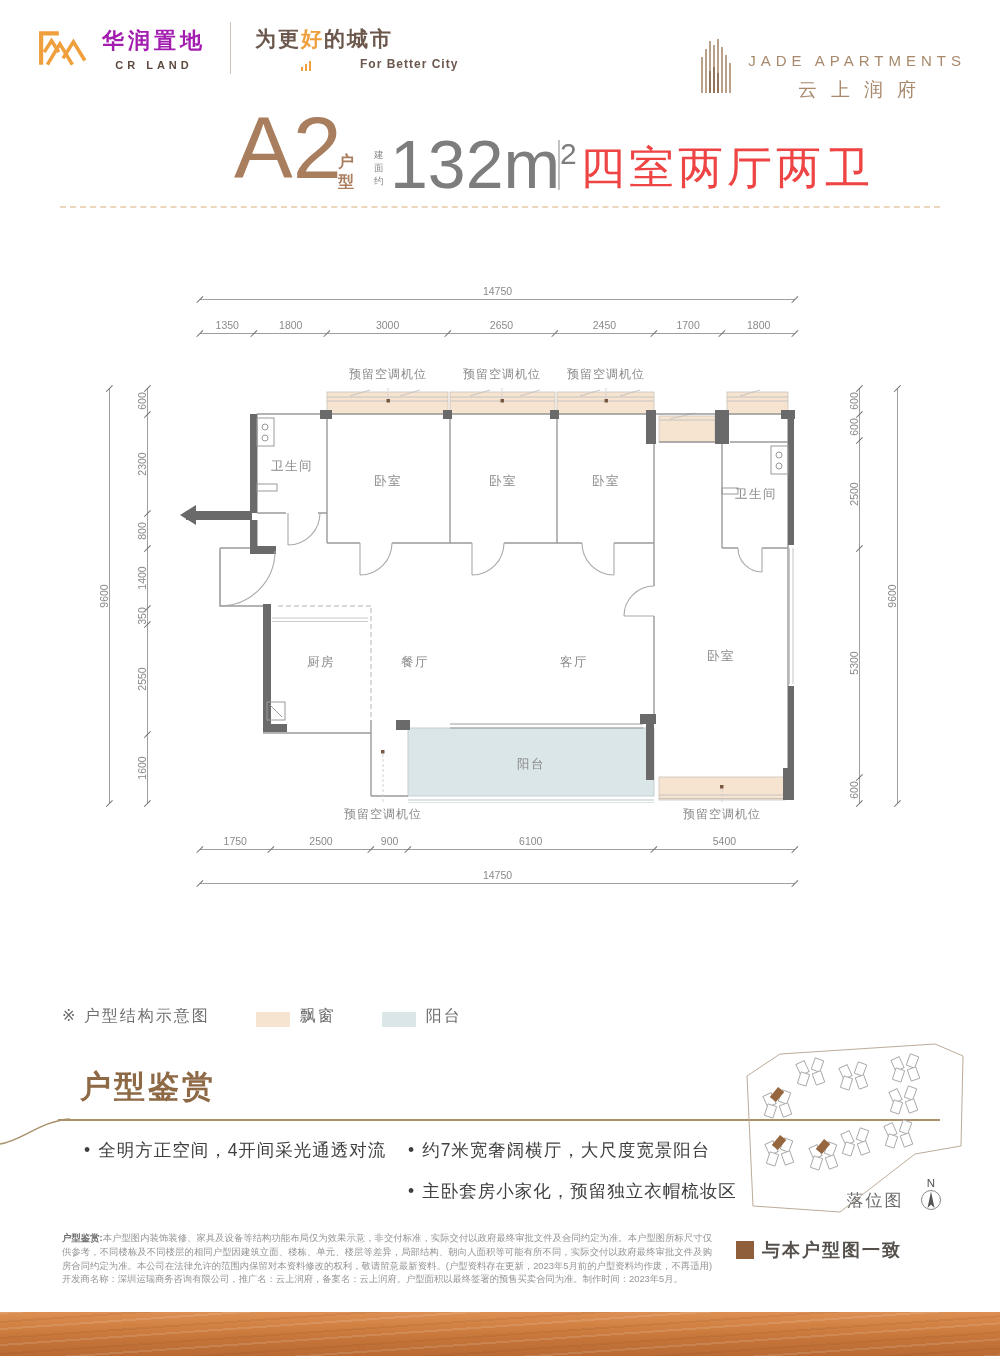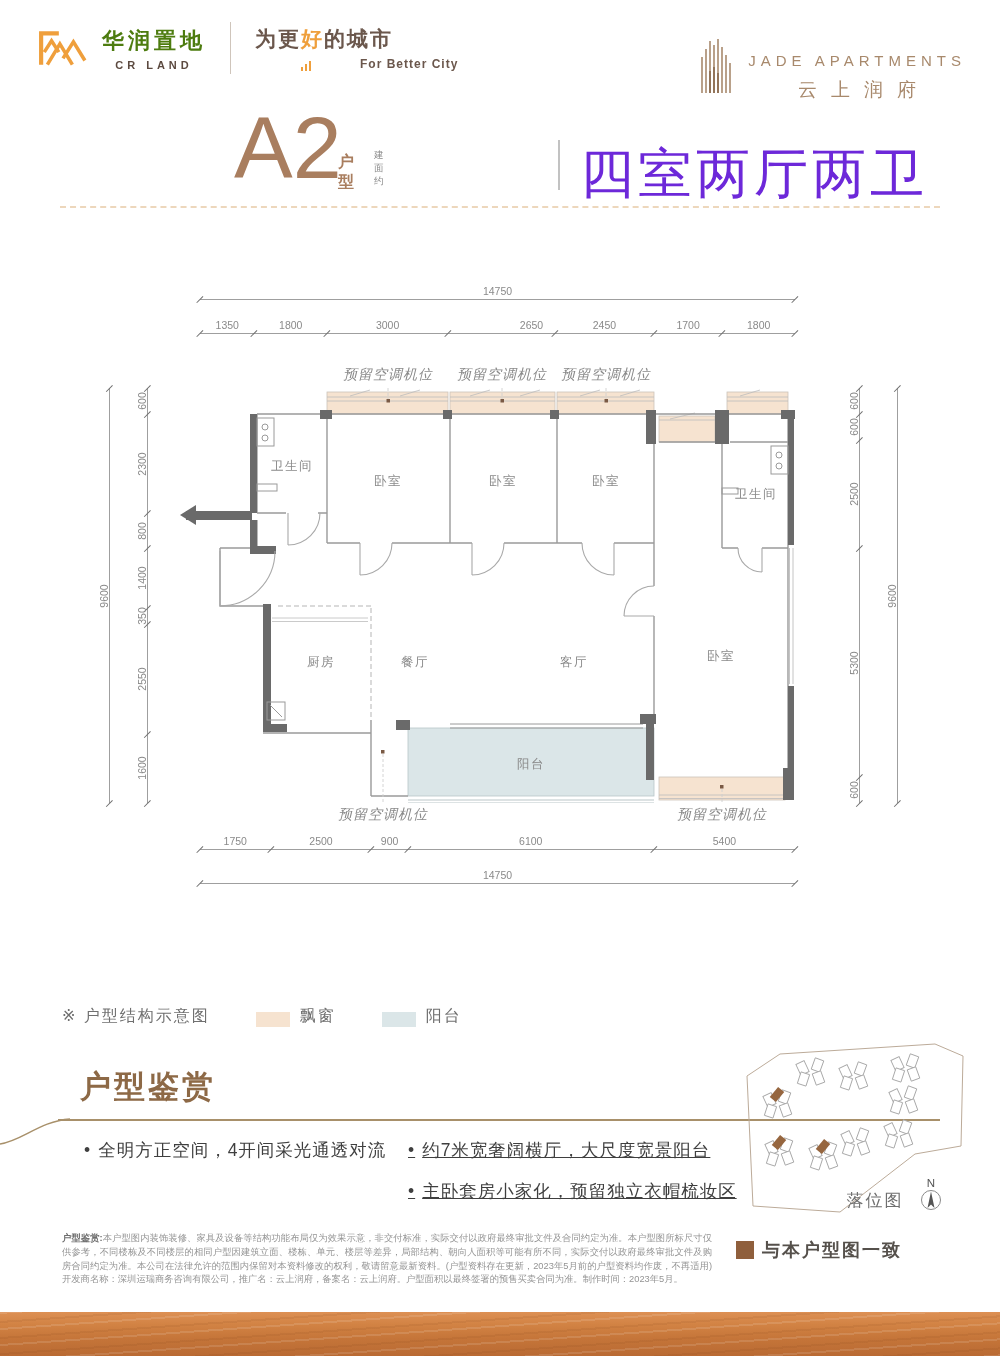--- a/index.html
+++ b/index.html
@@ -1,21 +1,21 @@
 <!DOCTYPE html>
 <html><head>
 <meta charset="utf-8">
 <style>
   html,body{margin:0;padding:0;background:#fff;}
   .page{position:relative;width:1000px;height:1356px;background:#fff;overflow:hidden;
         font-family:"Liberation Sans","DejaVu Sans",sans-serif;}
   
   .cr-block{position:absolute;left:38px;top:22px;display:flex;align-items:center;gap:14px;}
   .cr-text{display:flex;flex-direction:column;align-items:center;}
-  .cr-cn{font-size:22px;font-weight:bold;color:#4d7c0f;letter-spacing:4px;text-align:center;}
+  .cr-cn{font-size:22px;font-weight:bold;color:#a21caf;letter-spacing:4px;text-align:center;}
   .cr-en{font-size:11px;font-weight:bold;color:#5c4a40;letter-spacing:4px;margin-top:3px;}
   .hdr-div{width:1px;height:52px;background:#cfc5bb;margin:0 10px;}
   .slogan{display:flex;flex-direction:column;}
   .slogan-cn{font-size:21px;font-weight:bold;color:#6b574c;letter-spacing:2px;}
   .slogan-cn .accent{color:#ef9f3c;}
   .slogan-en{display:flex;align-items:flex-end;gap:5px;margin-top:4px;margin-left:46px;}
   .slogan-en .txt{font-size:12px;font-weight:bold;color:#6b574c;letter-spacing:1px;padding-left:44px;}
   .bars{display:flex;align-items:flex-end;gap:2px;}
   .bars i{display:block;width:2px;background:#ef9f3c;}
   .jade-block{position:absolute;right:34px;top:28px;display:flex;align-items:center;gap:14px;}
@@ -24,45 +24,45 @@
   .jade-cn{font-size:19px;color:#a8896c;letter-spacing:14px;margin-top:8px;margin-right:-14px;}
   
   .t-a2{position:absolute;left:226px;top:100px;font-size:88px;line-height:96px;color:#a97e5f;font-weight:normal;margin-left:8px;}
   .t-suffix{position:absolute;left:338px;top:152px;display:flex;flex-direction:column;
             font-size:16px;font-weight:bold;color:#a97e5f;line-height:20px;}
   .t-jm{position:absolute;left:374px;top:148px;display:flex;flex-direction:column;
         font-size:9.5px;color:#8a8a8a;line-height:13px;}
   .t-area{position:absolute;left:390px;top:116px;font-size:68px;color:#7d7d7d;line-height:76px;}
   .t-area sup{font-size:30px;}
   .t-divider{position:absolute;left:558px;top:140px;width:2px;height:50px;background:#c2c2c2;}
-  .t-layout{position:absolute;left:580px;top:138px;font-size:54px;color:#6d28d9;letter-spacing:4px;}
+  .t-layout{position:absolute;left:580px;top:138px;font-size:45px;color:#ef4444;letter-spacing:4px;}
   .dash-sep{position:absolute;left:60px;right:60px;top:206px;border-top:2px dashed #edd7bc;}
   
   .hdim{position:absolute;height:18px;}
   .hdim .dimline{position:absolute;left:0;right:0;bottom:4px;height:1px;background:#9f9f9f;}
   .hdim .dimlbl{position:absolute;bottom:7px;transform:translateX(-50%);font-size:10.5px;color:#8a8a8a;white-space:nowrap;}
   .hdim .dimtick{position:absolute;bottom:2px;width:9px;height:1.4px;background:#6f6f6f;transform:translate(-50%,-2px) rotate(-45deg);}
   .vdim{position:absolute;width:18px;}
   .vdim .dimline{position:absolute;top:0;bottom:0;right:4px;width:1px;background:#9f9f9f;}
   .vdim .dimlbl{position:absolute;left:45%;transform:translate(-50%,-50%) rotate(-90deg);font-size:10.5px;color:#8a8a8a;white-space:nowrap;}
   .vdim .dimtick{position:absolute;right:0.5px;width:9px;height:1.4px;background:#6f6f6f;transform:rotate(-45deg);}
-  .ac{position:absolute;font-size:14px;color:#8a8a8a;letter-spacing:1px;white-space:nowrap;transform:translateX(-50%);font-style:italic;}
+  .ac{position:absolute;font-size:12px;color:#8a8a8a;letter-spacing:1px;white-space:nowrap;transform:translateX(-50%);}
   
   .plan-svg{position:absolute;left:180px;top:388px;}
   .plan-svg text{font-family:"Liberation Sans","DejaVu Sans",sans-serif;fill:#8a8a8a;font-size:12.5px;letter-spacing:1.5px;text-anchor:middle;}
   
   .legend{position:absolute;left:62px;top:1006px;display:flex;align-items:flex-end;font-size:16px;color:#6f6f6f;letter-spacing:2px;}
   .legend .sw{display:inline-block;width:34px;height:15px;margin:0 10px 0 46px;}
   
   .f-title{position:absolute;left:80px;top:1066px;font-size:31px;font-weight:bold;color:#8d6946;letter-spacing:3px;}
   .f-line{position:absolute;left:58px;top:1119px;width:882px;height:1.5px;background:#a8906a;}
   .f-flourish{position:absolute;left:0px;top:1108px;}
   .f-col{position:absolute;top:1138px;display:flex;flex-direction:column;gap:17px;font-size:17.5px;color:#3f3f3f;letter-spacing:1px;}
   .f-col .bullet::before{content:"•";margin-right:7px;}
-  .f-col1{left:84px;} .f-col2{left:408px;text-decoration:underline;}
+  .f-col1{left:84px;} .f-col2{left:408px;}
   
   .site-svg{position:absolute;left:735px;top:1040px;}
   .site-legend{position:absolute;left:736px;top:1238px;display:flex;align-items:center;gap:8px;}
   .site-legend .sq{width:18px;height:18px;background:#8f5f3c;}
   .site-legend .txt{font-size:18px;font-weight:bold;color:#55504b;letter-spacing:2px;}
   
   .disclaimer{position:absolute;left:62px;top:1232px;width:650px;font-size:9.3px;line-height:13.8px;color:#949494;text-align:justify;}
   .disclaimer b{color:#6e6e6e;}
   
   .bottom-bar{position:absolute;left:0;right:0;bottom:0;height:44px;
@@ -127,40 +127,41 @@
   <div class="t-a2">A2</div>
   <div class="t-suffix">
     <span>户</span>
       <span>型</span>
   </div>
   <div class="t-jm">
     <span>建</span>
       <span>面</span>
       <span>约</span>
   </div>
+  <div class="t-area"><span>132m</span><sup>2</sup></div>
   <div class="t-divider"></div>
   <div class="t-layout">四室两厅两卫</div>
   <div class="dash-sep"></div>
 
   <div id="dim-top-overall" class="hdim" style="left:200px;top:286px;width:595px;">
       <div class="dimline"></div>
       <div class="dimtick" style="left: 0%;"></div>
       <div class="dimlbl" style="left: 50%;">14750</div>
       <div class="dimtick" style="left: 100%;"></div>
     </div>
   <div id="dim-top-segs" class="hdim" style="left:200px;top:320px;width:595px;">
       <div class="dimline"></div>
       <div class="dimtick" style="left: 0%;"></div>
       <div class="dimlbl" style="left: 4.57627%;">1350</div>
       <div class="dimtick" style="left: 9.15254%;"></div>
       <div class="dimlbl" style="left: 15.2542%;">1800</div>
       <div class="dimtick" style="left: 21.3559%;"></div>
       <div class="dimlbl" style="left: 31.5254%;">3000</div>
       <div class="dimtick" style="left: 41.6949%;"></div>
-      <div class="dimlbl" style="left: 50.678%; margin-left: 30px;">2650</div>
+      <div class="dimlbl" style="left: 50.678%;">2650</div>
       <div class="dimtick" style="left: 59.661%;"></div>
       <div class="dimlbl" style="left: 67.9661%;">2450</div>
       <div class="dimtick" style="left: 76.2712%;"></div>
       <div class="dimlbl" style="left: 82.0339%;">1700</div>
       <div class="dimtick" style="left: 87.7966%;"></div>
       <div class="dimlbl" style="left: 93.8983%;">1800</div>
       <div class="dimtick" style="left: 100%;"></div>
     </div>
   <div id="dim-bottom-segs" class="hdim" style="left:200px;top:836px;width:595px;">
       <div class="dimline"></div>

